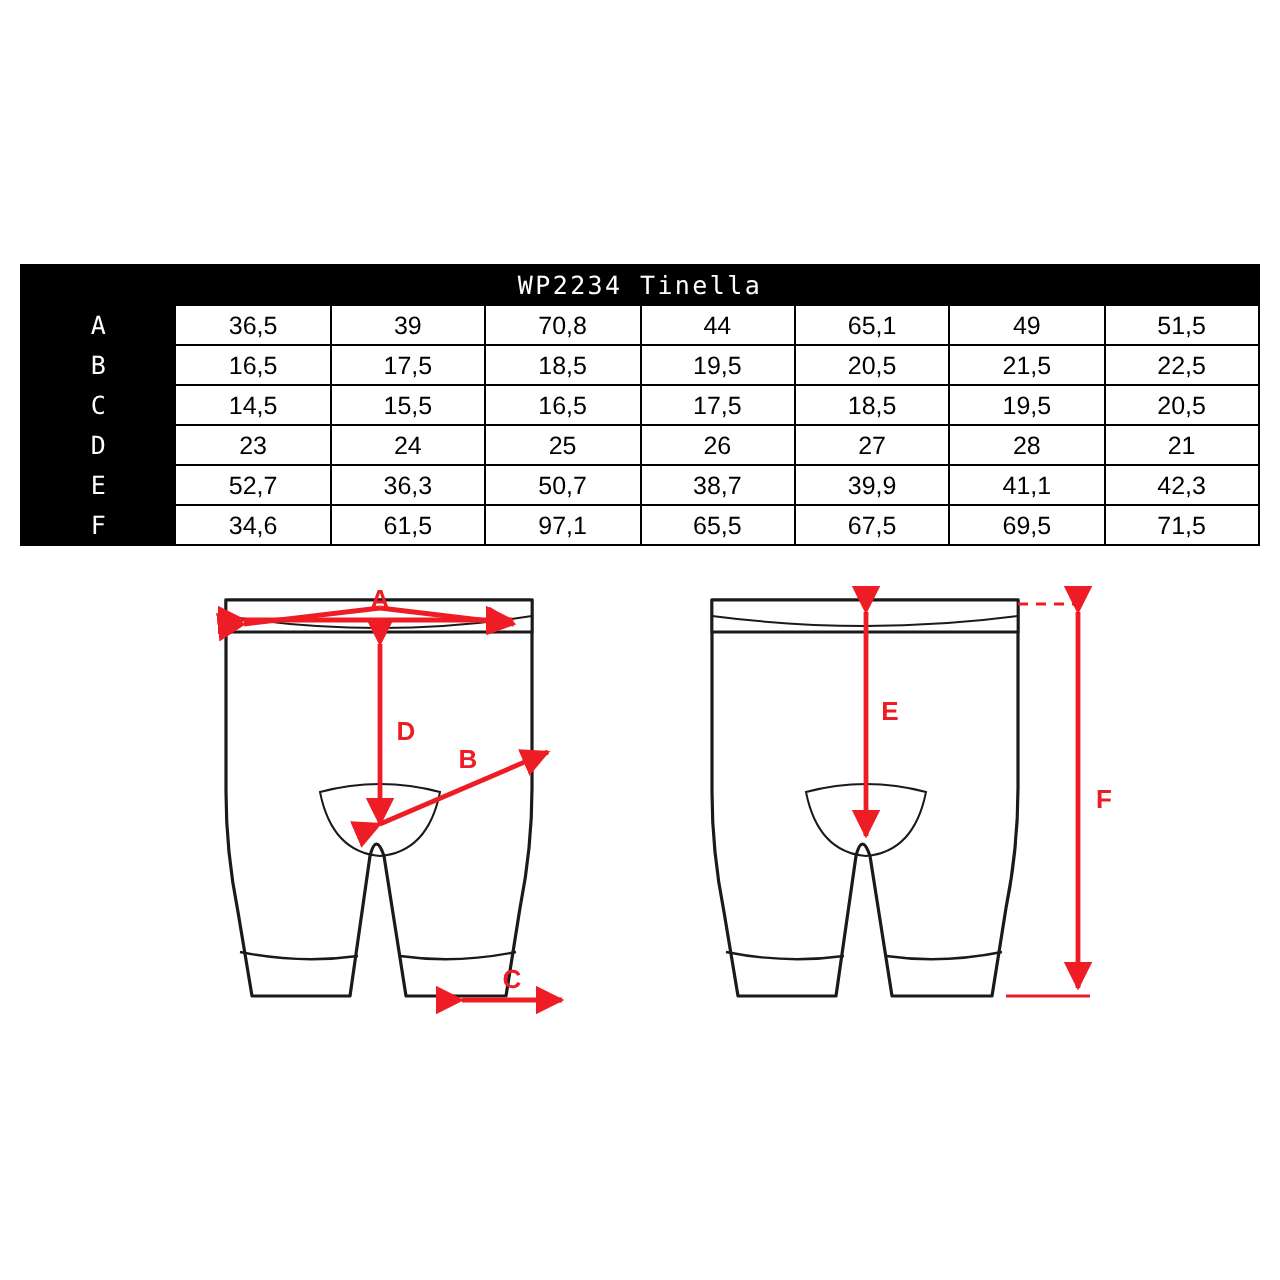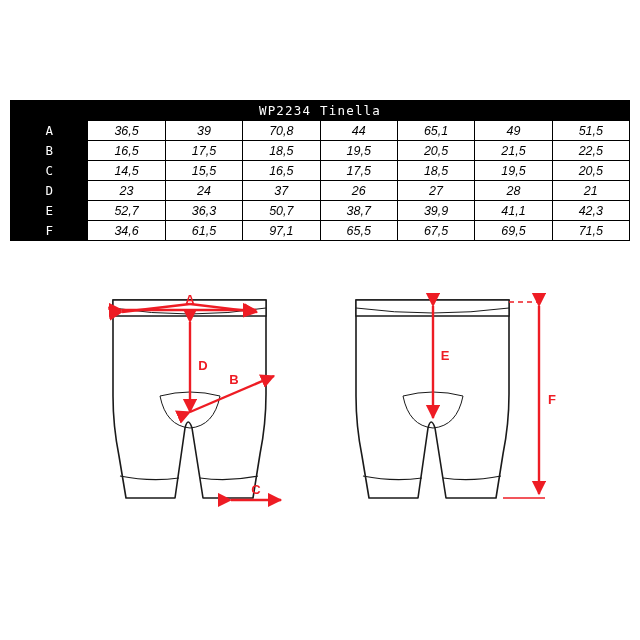--- a/index.html
+++ b/index.html
@@ -13,21 +13,21 @@
     position: relative;
     width: 640px; height: 640px;
     background: #ffffff;
     overflow: hidden;
   }
 
   
   .table-wrap {
     position: absolute;
     left: 10px;
-    top: 100px;
+    top: 132px;
     width: 620px;
     background: #8b5cf6;
     padding: 0;
   }
   table.size-table {
     border-collapse: collapse;
     width: 620px;
     background: #000;
     table-layout: fixed;
   }
@@ -71,21 +71,20 @@
     border: 1px solid #000000 !important;
     border-top: 1px solid #ffffff !important;
     height: 21px;
   }
   .data-cell {
     background: #ffffff !important;
     color: #000000 !important;
     font-size: 12.5px;
     border: 1px solid #000000 !important;
     height: 21px;
-    font-style: italic;
   }
 
   
   .diagram {
     position: absolute;
     left: 0;
     top: 276px;
     width: 640px;
     height: 260px;
   }
@@ -133,21 +132,21 @@
         <td class="data-cell">17,5</td>
         <td class="data-cell">18,5</td>
         <td class="data-cell">19,5</td>
         <td class="data-cell">20,5</td>
       </tr>
 
       <tr>
         <td class="rowlabel-cell">D</td>
         <td class="data-cell">23</td>
         <td class="data-cell">24</td>
-        <td class="data-cell">37</td>
+        <td class="data-cell">25</td>
         <td class="data-cell">26</td>
         <td class="data-cell">27</td>
         <td class="data-cell">28</td>
         <td class="data-cell">21</td>
       </tr>
 
       <tr>
         <td class="rowlabel-cell">E</td>
         <td class="data-cell">52,7</td>
         <td class="data-cell">36,3</td>

